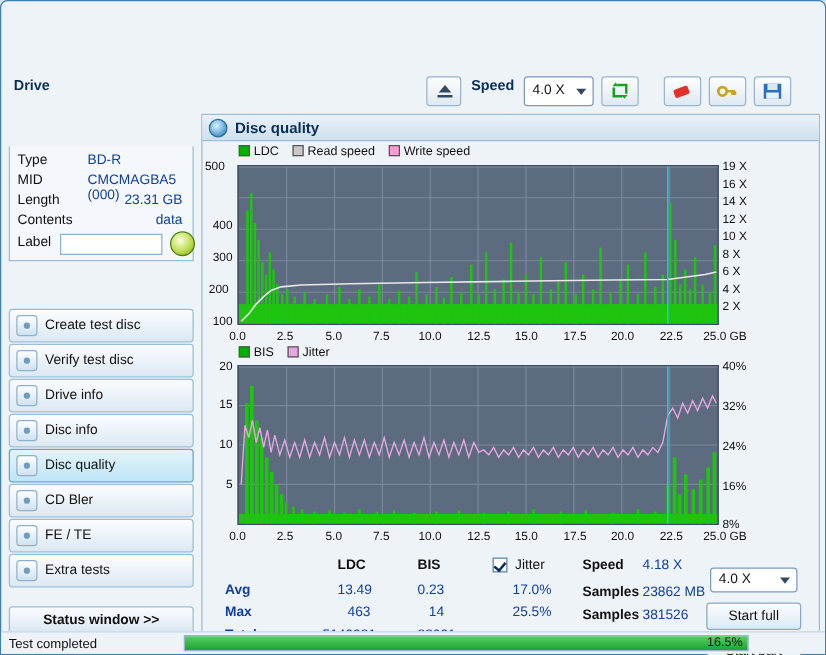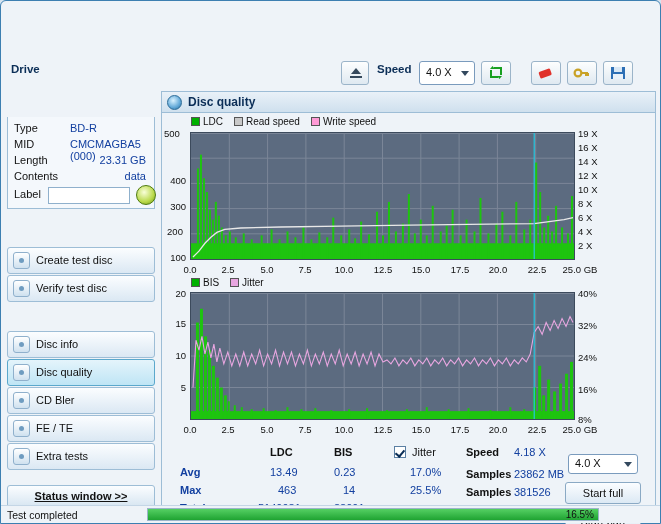--- a/index.html
+++ b/index.html
@@ -142,21 +142,21 @@
   }
   .nav .nico:after{
     content:"";position:absolute;left:5px;top:5px;width:5px;height:5px;border-radius:50%;
     background:#6f9cc0;
   }
   .nav .ntxt{position:absolute;left:28px;top:6px;font-size:11px;color:#111;}
   .statuswin{
     position:absolute;left:6px;top:484px;width:148px;height:23px;
     background:linear-gradient(to bottom,#fbfdff,#d6e5f1);
     border:1px solid #9dbdd6;border-radius:3px;box-sizing:border-box;
-    text-align:center;line-height:21px;font-size:11px;color:#111;font-weight:bold;text-decoration:underline;
+    text-align:center;line-height:21px;font-size:11px;color:#111;font-weight:bold;
   }
   
   .main{
     position:absolute;left:160px;top:90px;width:495px;height:424px;
     background:#eef3f8;border:1px solid #9dbdd6;box-sizing:border-box;
   }
   .main-header{
     position:absolute;left:0;top:0;width:100%;height:21px;
     background:linear-gradient(to bottom,#e9f1f8,#cfe0ee);
     border-bottom:1px solid #9dbdd6;box-sizing:border-box;
@@ -271,20 +271,24 @@
     <div class="label-refresh"></div>
   </div>
 
   <div class="nav" style="top:246px">
       <span class="nico"></span>
       <span class="ntxt">Create test disc</span>
     </div>
   <div class="nav" style="top:274px">
       <span class="nico"></span>
       <span class="ntxt">Verify test disc</span>
+    </div>
+  <div class="nav" style="top:302px">
+      <span class="nico"></span>
+      <span class="ntxt">Drive info</span>
     </div>
   <div class="nav" style="top:330px">
       <span class="nico"></span>
       <span class="ntxt">Disc info</span>
     </div>
   <div class="nav active" style="top:358px">
       <span class="nico"></span>
       <span class="ntxt">Disc quality</span>
     </div>
   <div class="nav" style="top:386px">

